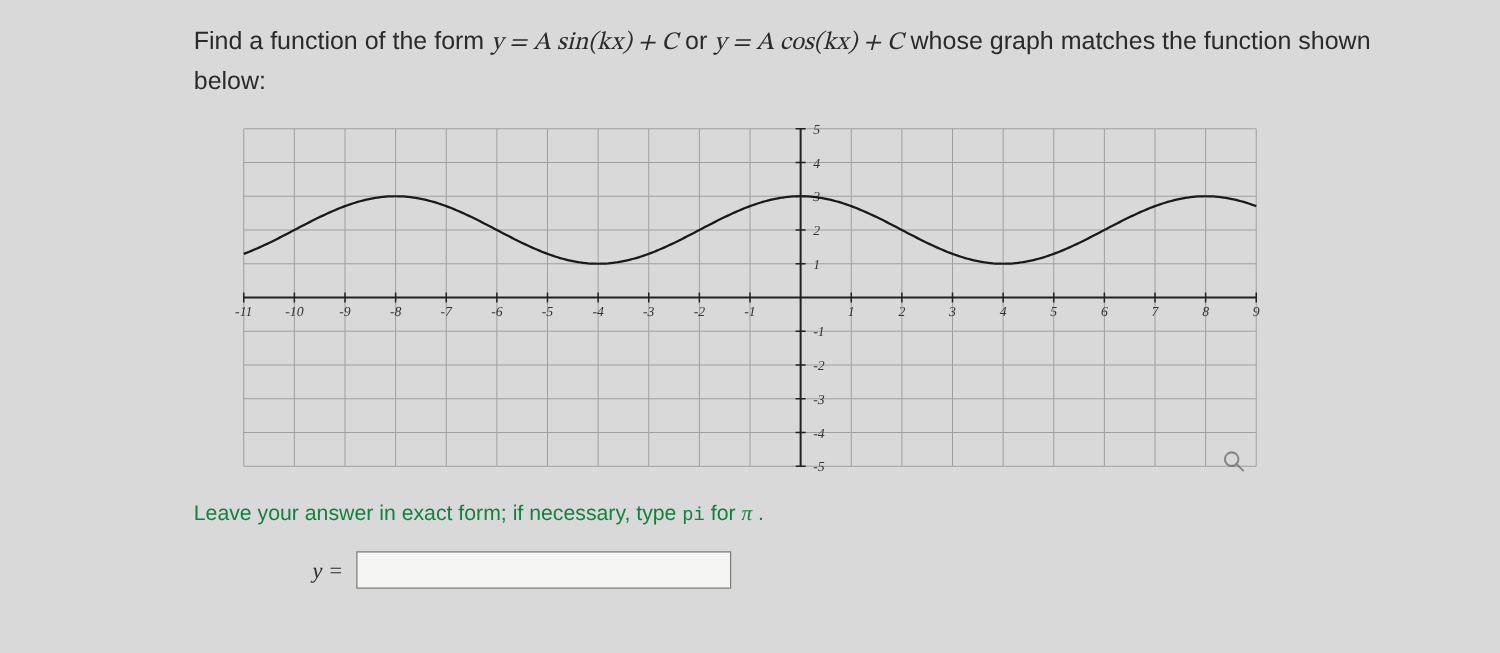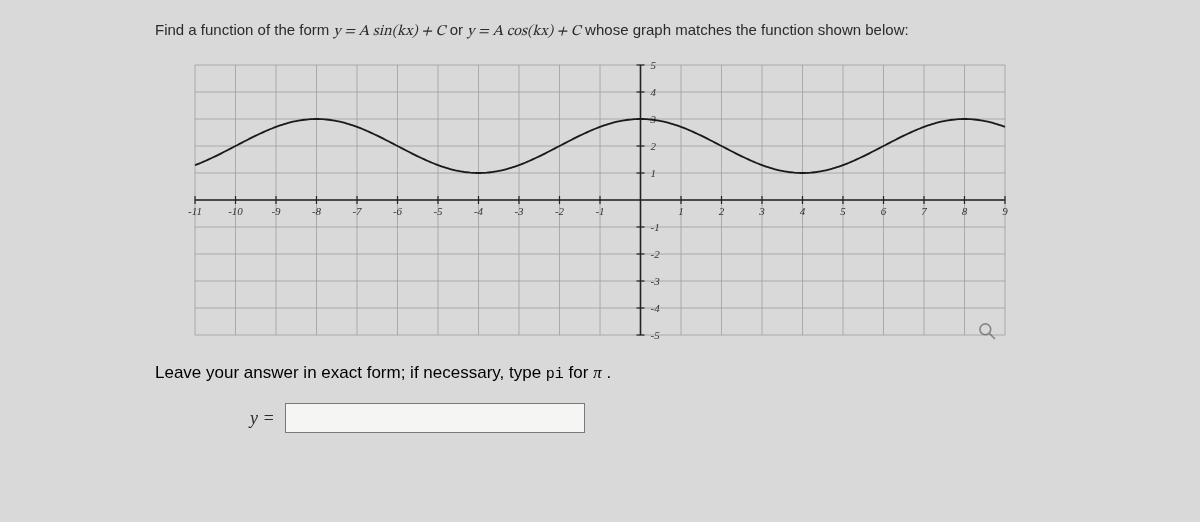--- a/index.html
+++ b/index.html
@@ -5,38 +5,38 @@
   * { box-sizing: border-box; margin: 0; padding: 0; }
   html, body { width: 1200px; height: 522px; }
   body {
     background: #d8d9d8;
     font-family: "Helvetica Neue", Arial, sans-serif;
     color: #2a2a2a;
     position: relative;
     padding: 18px 0 0 0;
   }
   .prompt {
-    font-size: 15px;
+    font-size: 20px;
     line-height: 1.55;
     padding: 0 60px 0 155px;
     color: #2a2a2a;
   }
   .prompt .math {
     font-family: "Cambria Math", "STIX Two Math", Georgia, serif;
     font-style: italic;
   }
   .chart-wrap {
     width: 830px;
     margin: 12px auto 0 auto;
     position: relative;
   }
   .chart-wrap svg { display: block; }
   .footnote {
     font-size: 17px;
-    color: #000000;
+    color: #15803d;
     padding-left: 155px;
     margin-top: 18px;
   }
   .footnote .mono { font-family: "Courier New", monospace; font-size: 15px; }
   .footnote .math { font-family: "Cambria Math", Georgia, serif; font-style: italic; }
   .answer-row {
     display: flex;
     align-items: center;
     gap: 10px;
     padding-left: 250px;

